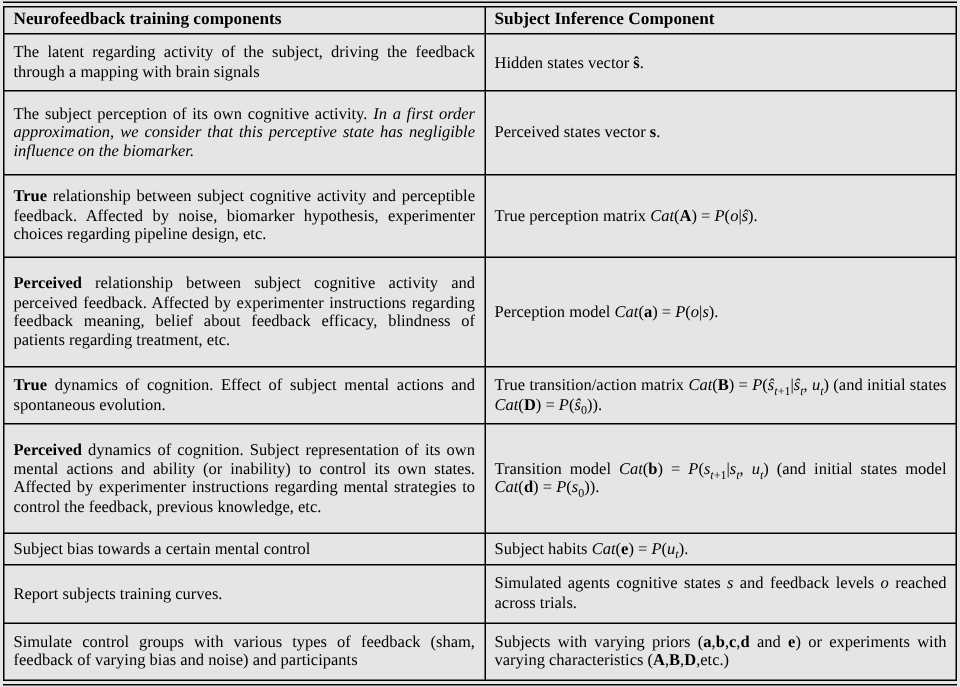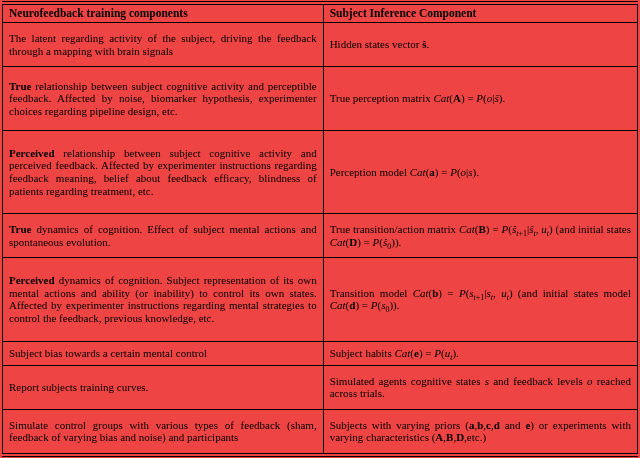--- a/index.html
+++ b/index.html
@@ -7,21 +7,21 @@
     margin: 0;
     padding: 0;
     background: #ffffff;
     color: #000000;
     font-family: "Liberation Serif", "DejaVu Serif", serif;
   }
   .page {
     width: 640px;
     height: 458px;
     padding: 1px 2px;
-    background: #ef4444;
+    background: #e5e5e5;
   }
   .table-wrap {
     height: 100%;
     border-top: 1px solid #000;
     border-bottom: 1px solid #000;
     padding: 2px 0;
   }
   table.paper-table {
     width: 100%;
     height: 100%;
@@ -68,20 +68,24 @@
           <th>Neurofeedback training components</th>
           <th>Subject Inference Component</th>
         </tr>
       </thead>
       <tbody>
           <tr>
             <td class="cell left-cell">The latent regarding activity of the subject, driving the feedback through a mapping with brain signals</td>
             <td class="cell right-cell">Hidden states vector <b>ŝ</b>.</td>
           </tr>
           <tr>
+            <td class="cell left-cell">The subject perception of its own cognitive activity. <i>In a first order approximation, we consider that this perceptive state has negligible influence on the biomarker.</i></td>
+            <td class="cell right-cell">Perceived states vector <b>s</b>.</td>
+          </tr>
+          <tr>
             <td class="cell left-cell"><b>True</b> relationship between subject cognitive activity and perceptible feedback. Affected by noise, biomarker hypothesis, experimenter choices regarding pipeline design, etc.</td>
             <td class="cell right-cell">True perception matrix <i>Cat</i>(<b>A</b>) = <i>P</i>(<i>o</i>|<i>ŝ</i>).</td>
           </tr>
           <tr>
             <td class="cell left-cell"><b>Perceived</b> relationship between subject cognitive activity and perceived feedback. Affected by experimenter instructions regarding feedback meaning, belief about feedback efficacy, blindness of patients regarding treatment, etc.</td>
             <td class="cell right-cell">Perception model <i>Cat</i>(<b>a</b>) = <i>P</i>(<i>o</i>|<i>s</i>).</td>
           </tr>
           <tr>
             <td class="cell left-cell"><b>True</b> dynamics of cognition. Effect of subject mental actions and spontaneous evolution.</td>
             <td class="cell right-cell">True transition/action matrix <i>Cat</i>(<b>B</b>) = <i>P</i>(<i>ŝ</i><sub><i>t</i>+1</sub>|<i>ŝ</i><sub><i>t</i></sub>, <i>u</i><sub><i>t</i></sub>) (and initial states <i>Cat</i>(<b>D</b>) = <i>P</i>(<i>ŝ</i><sub>0</sub>)).</td>

